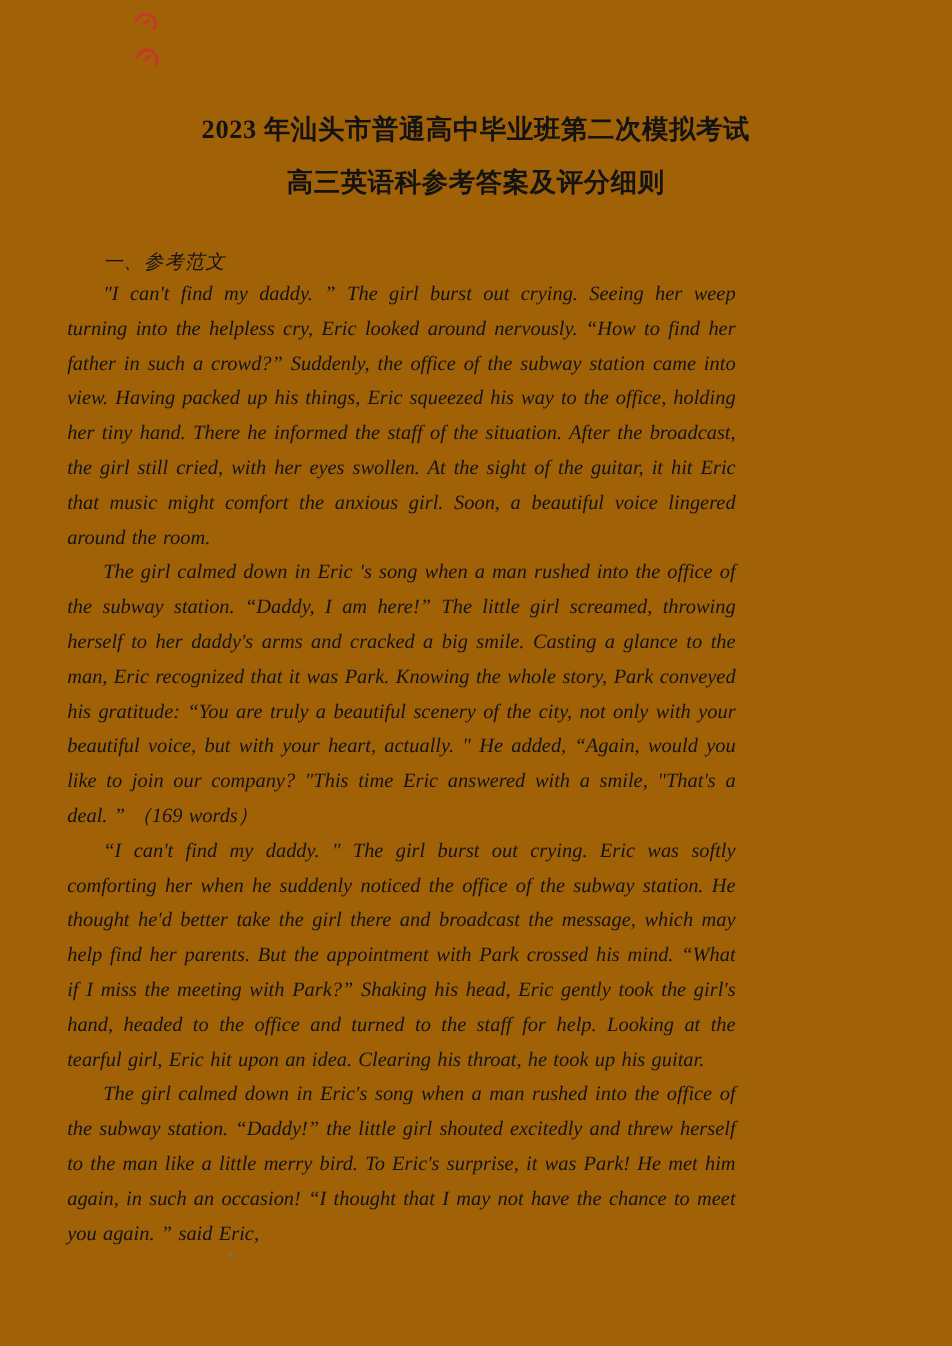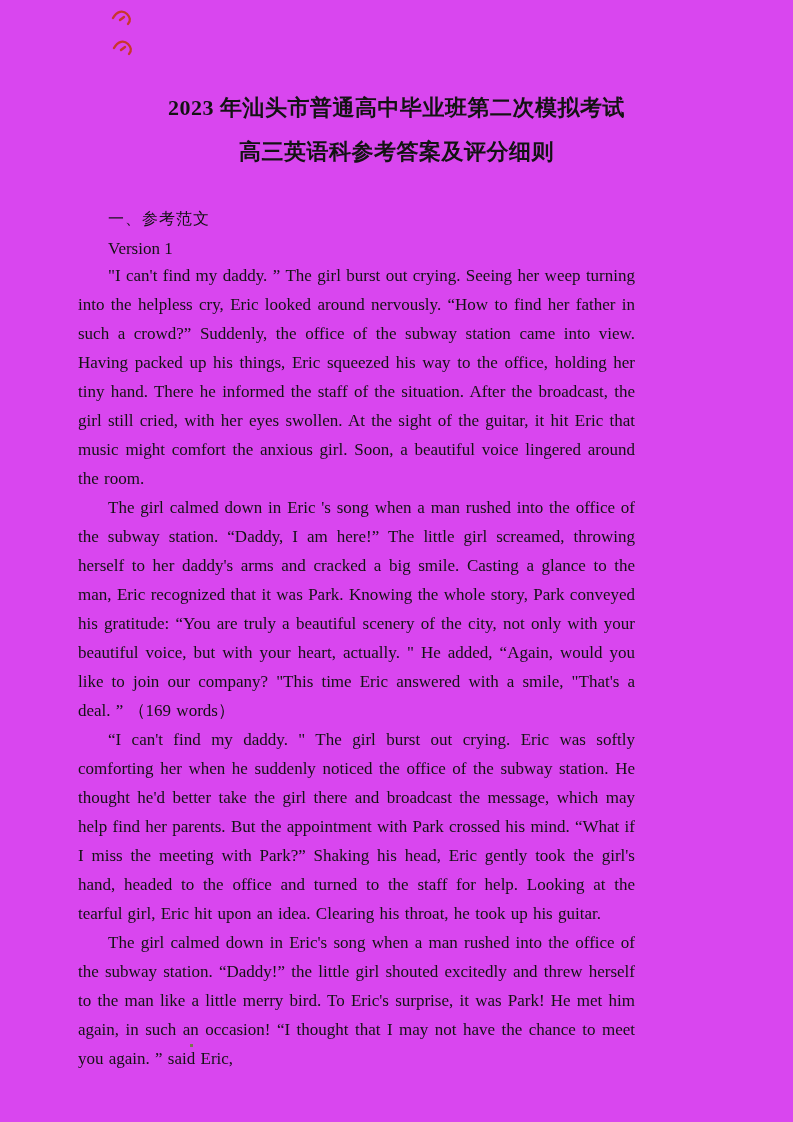--- a/index.html
+++ b/index.html
@@ -4,41 +4,42 @@
 <style>
   html, body {
     margin: 0;
     padding: 0;
     background: #ffffff;
   }
   .page {
     position: relative;
     width: 793px;
     height: 1122px;
-    background: #d946ef;
+    background: #a16207;
     overflow: hidden;
     font-family: "Liberation Serif", "DejaVu Serif", serif;
     color: #131313;
   }
   .titles {
     margin-top: 94px;
     text-align: center;
   }
   .title-line {
     font-size: 22px;
     line-height: 28px;
     font-weight: bold;
     letter-spacing: 0.5px;
   }
   .title-line + .title-line {
     margin-top: 16px;
   }
   .content {
-    margin: 42px auto 0 78px;
+    margin: 42px auto 0 56px;
     width: 557px;
+    font-style: italic;
   }
   .section-heading {
     font-size: 16px;
     line-height: 22px;
     padding-left: 30px;
     letter-spacing: 1px;
   }
   .version-label {
     font-size: 17px;
     line-height: 24px;
@@ -95,21 +96,20 @@
   </span>
 
   <div class="titles">
     <div class="title-line">2023 年汕头市普通高中毕业班第二次模拟考试</div>
     <div class="title-line">高三英语科参考答案及评分细则</div>
   </div>
 
   <div class="content">
     <div class="section-heading">一、参考范文</div>
 
-    <div class="version-label">Version 1</div>
     <p class="body-para">"I can't find my daddy. ”  The girl burst out crying. Seeing her weep turning into the helpless cry, Eric looked around nervously. “How to find her father in such a crowd?”  Suddenly, the office of the subway station came into view. Having packed up his things, Eric squeezed his way to the office, holding her tiny hand. There he informed the staff of the situation. After the broadcast, the girl still cried, with her eyes swollen. At the sight of the guitar, it hit Eric that music might comfort the anxious girl. Soon, a beautiful voice lingered around the room.</p>
     <p class="body-para">The girl calmed down in Eric 's song when a man rushed into the office of the subway station. “Daddy, I am here!”  The little girl screamed, throwing herself to her daddy's arms and cracked a big smile. Casting a glance to the man, Eric recognized that it was Park. Knowing the whole story, Park conveyed his gratitude: “You are truly a beautiful scenery of the city, not only with your beautiful voice, but with your heart, actually. " He added, “Again, would you like to join our company? "This time Eric answered with a smile, "That's a deal. ”  （169 words）</p>
 
     <p class="body-para">“I can't find my daddy. " The girl burst out crying. Eric was softly comforting her when he suddenly noticed the office of the subway station. He thought he'd better take the girl there and broadcast the message, which may help find her parents. But the appointment with Park crossed his mind. “What if I miss the meeting with Park?” Shaking his head, Eric gently took the girl's hand, headed to the office and turned to the staff for help. Looking at the tearful girl, Eric hit upon an idea. Clearing his throat, he took up his guitar.</p>
     <p class="body-para">The girl calmed down in Eric's song when a man rushed into the office of the subway station. “Daddy!”  the little girl shouted excitedly and threw herself to the man like a little merry bird. To Eric's surprise, it was Park! He met him again, in such an occasion! “I thought that I may not have the chance to meet you again. ”  said Eric,</p>
   </div>
 
   <div class="ink-dot"></div>
 
 </div>

